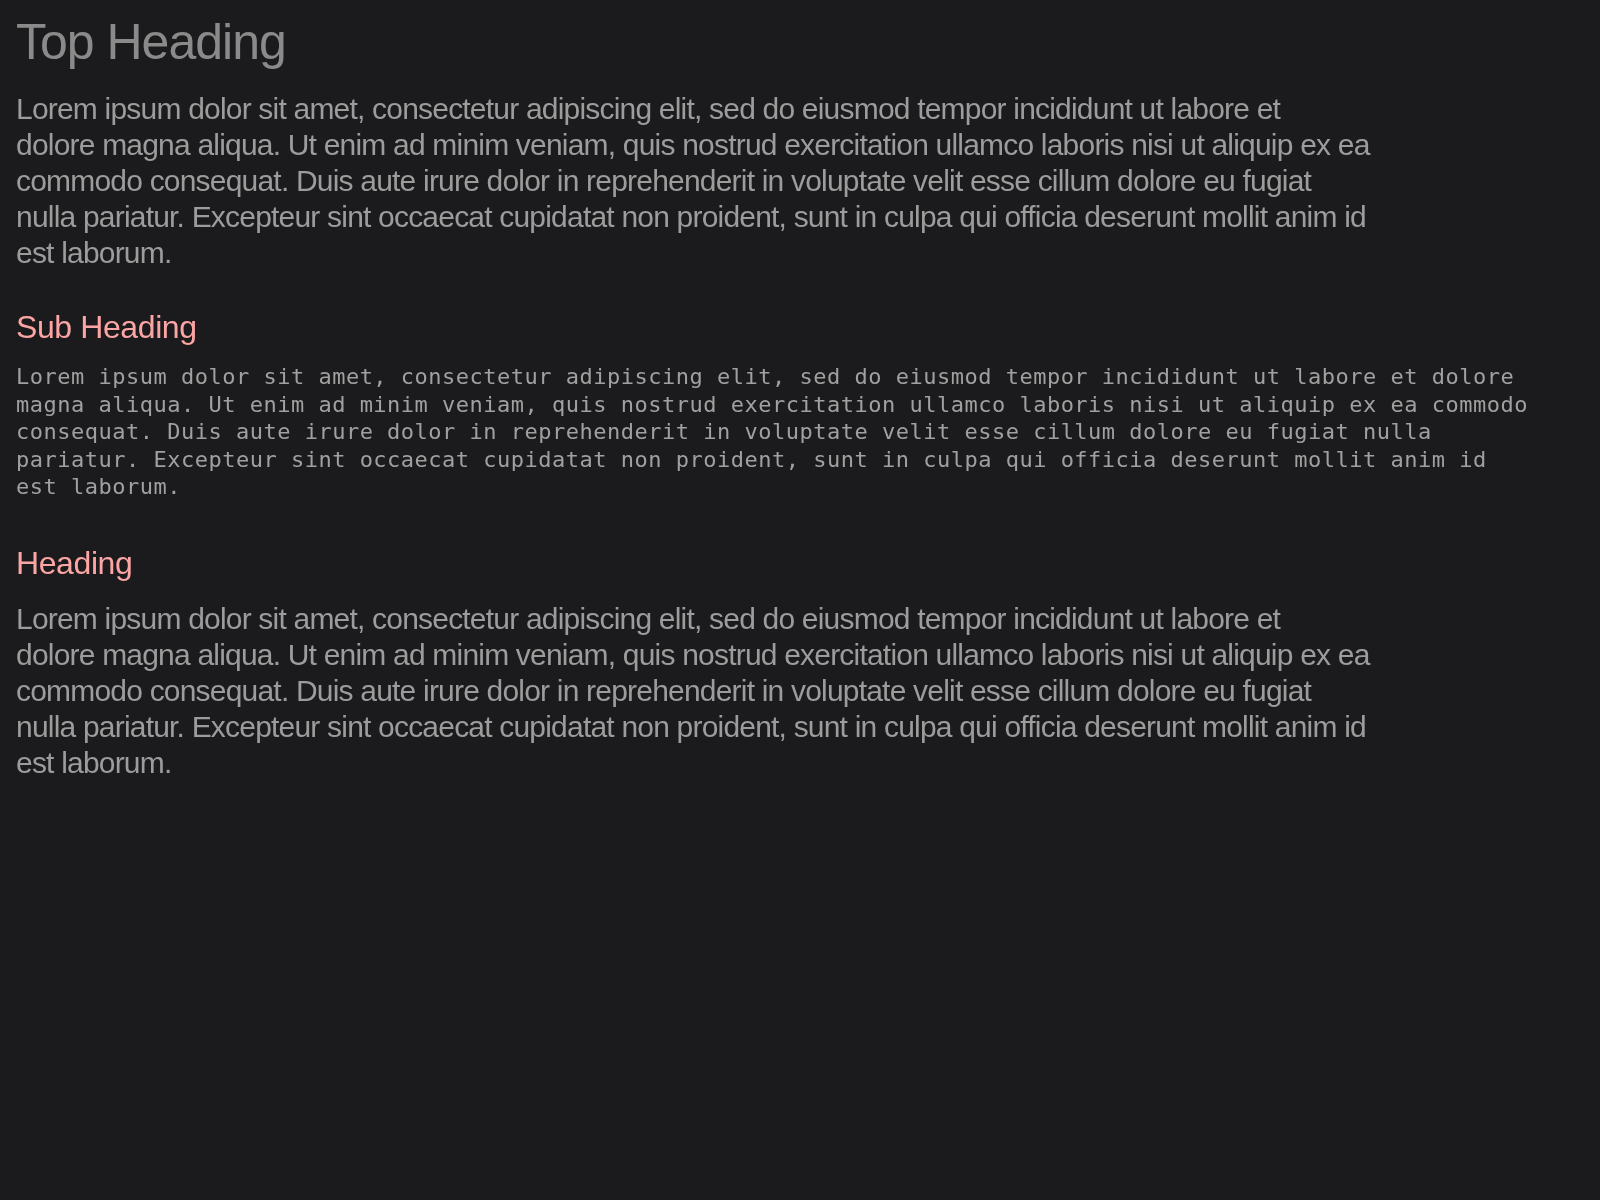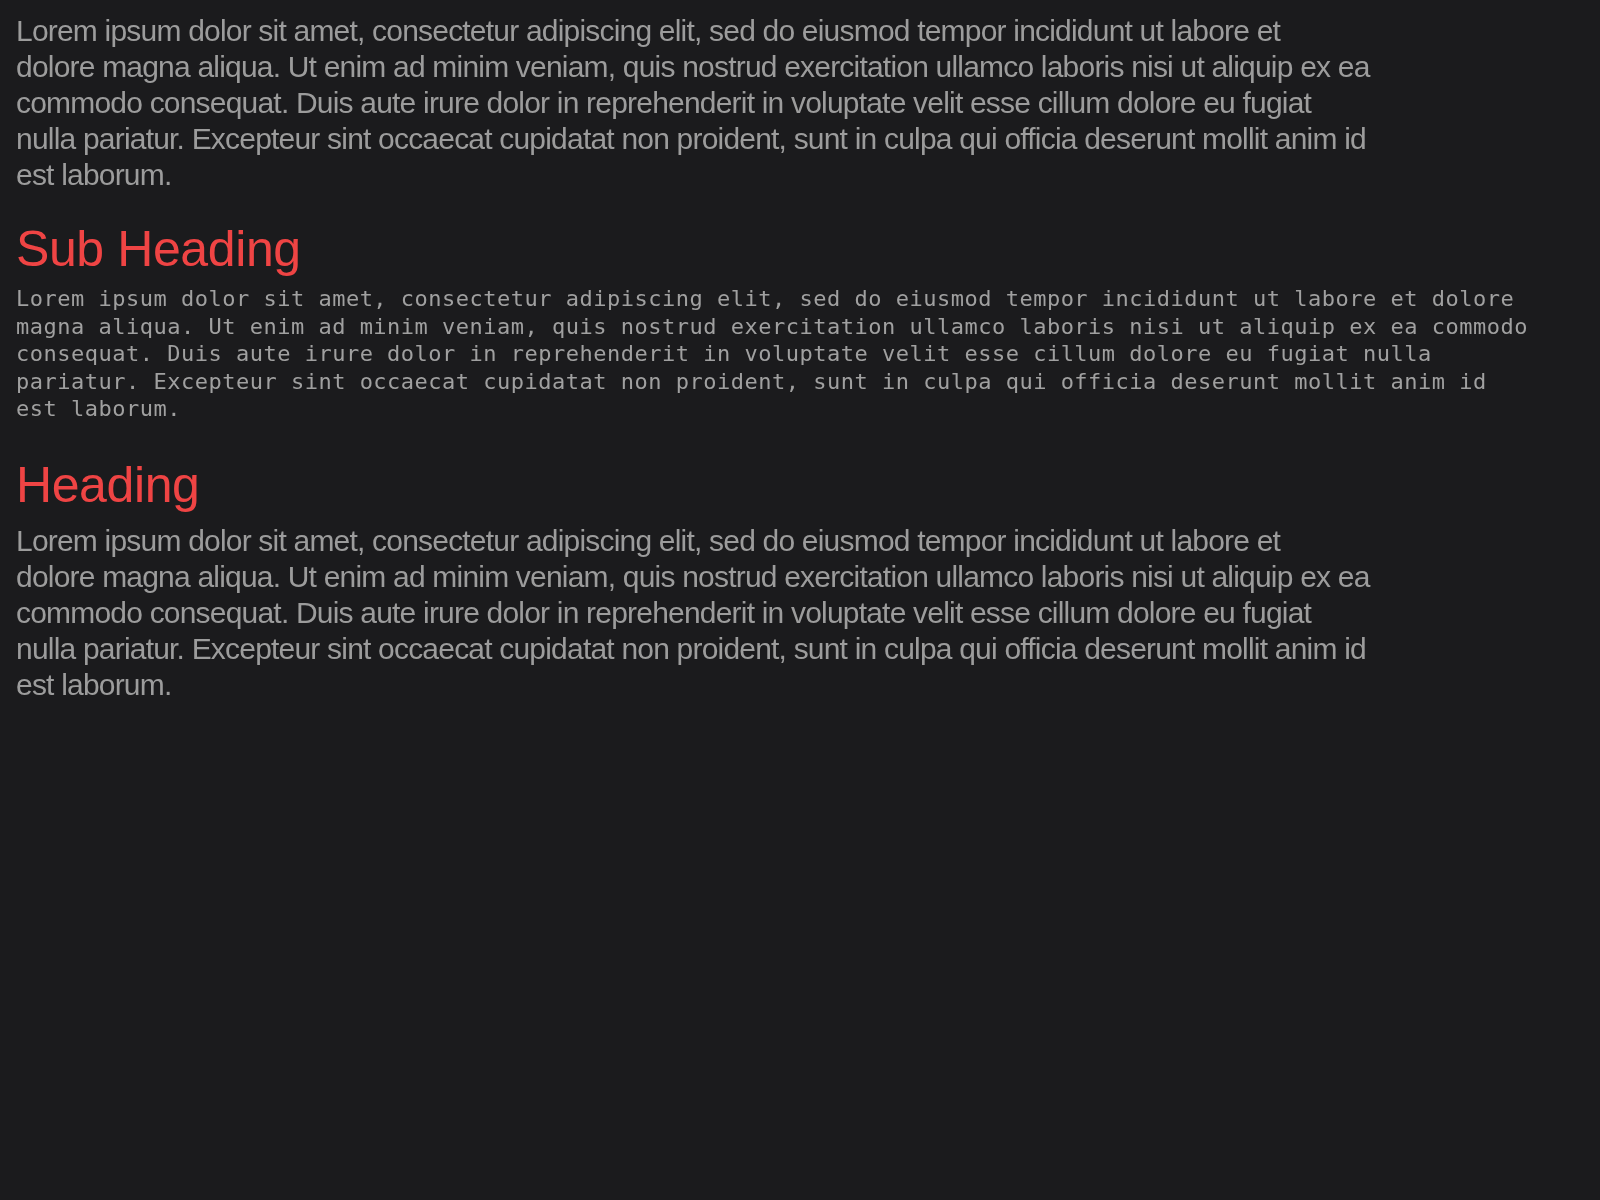--- a/index.html
+++ b/index.html
@@ -21,25 +21,25 @@
   h1.top-heading {
     margin: 0 0 20px 0;
     font-size: 50px;
     line-height: 58px;
     font-weight: 400;
     letter-spacing: -1px;
     color: #8a8a8a;
   }
   h2.section-heading {
     margin: 0 0 13px 0;
-    font-size: 50px;
+    font-size: 32px;
     line-height: 45px;
     font-weight: 400;
     letter-spacing: -0.4px;
-    color: #ef4444;
+    color: #fca5a5;
   }
   h2.section-heading.context {
     margin-bottom: 15px;
   }
   p.body-sans {
     margin: 0 0 34px 0;
     font-size: 30px;
     line-height: 36px;
     letter-spacing: -0.8px;
     color: #9c9c9c;
@@ -52,20 +52,21 @@
     line-height: 27.5px;
     letter-spacing: 0.5px;
     color: #a0a0a0;
     white-space: pre-line;
   }
 </style>
 </head>
 <body>
 
 <main>
+  <h1 class="top-heading">Top Heading</h1>
 
   <p class="body-sans">Lorem ipsum dolor sit amet, consectetur adipiscing elit, sed do eiusmod tempor incididunt ut labore et
 dolore magna aliqua. Ut enim ad minim veniam, quis nostrud exercitation ullamco laboris nisi ut aliquip ex ea
 commodo consequat. Duis aute irure dolor in reprehenderit in voluptate velit esse cillum dolore eu fugiat
 nulla pariatur. Excepteur sint occaecat cupidatat non proident, sunt in culpa qui officia deserunt mollit anim id
 est laborum.</p>
 
   <h2 class="section-heading">Sub Heading</h2>
 
   <p class="body-mono">Lorem ipsum dolor sit amet, consectetur adipiscing elit, sed do eiusmod tempor incididunt ut labore et dolore

